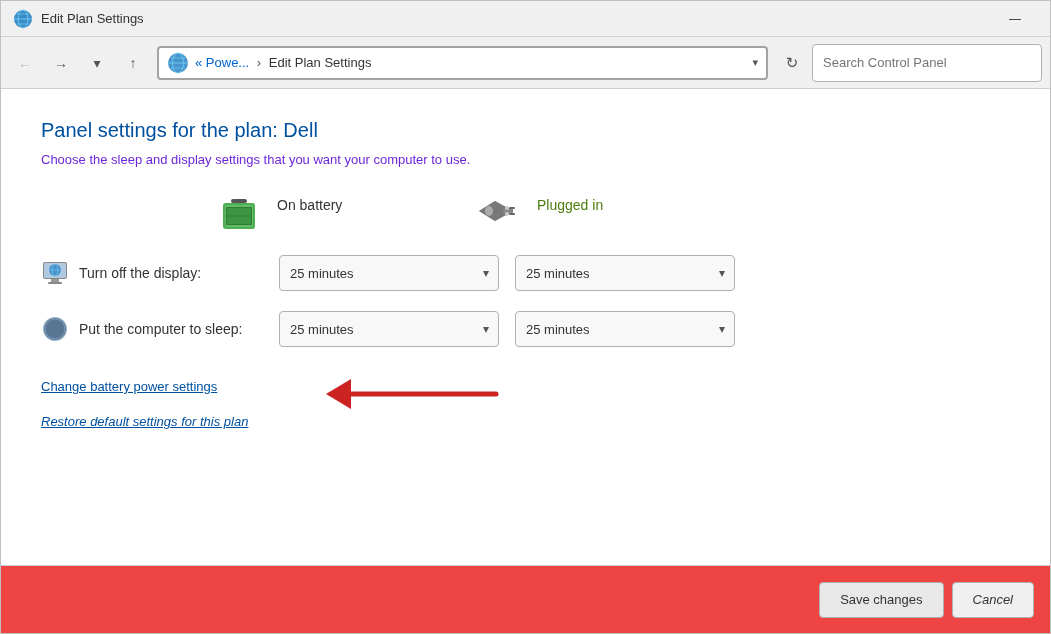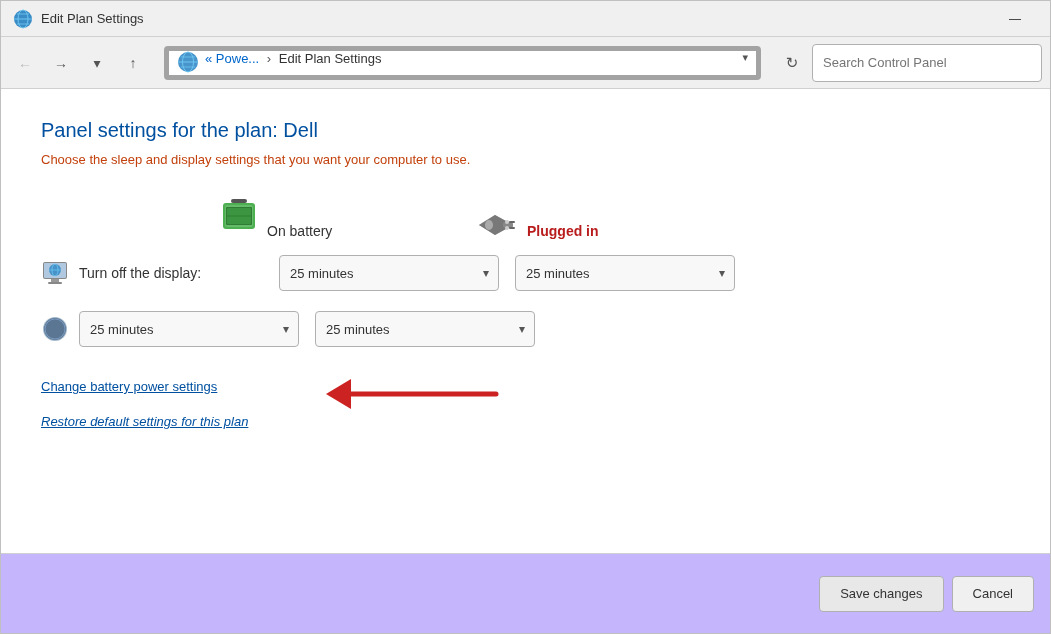--- a/index.html
+++ b/index.html
@@ -83,26 +83,27 @@
       justify-content: center;
       color: #555;
       font-size: 14px;
     }
     .nav-btn.disabled { color: #bbb; cursor: default; }
 
     .address-bar {
       flex: 1;
       height: 34px;
       background: #fff;
-      border: 5px solid #a3a3a3;
-      border-radius: 4px;
-      display: flex;
+      border: 2px solid #a3a3a3;
+      border-radius: 4px;
+      display: flex;
+      align-items: center;
       padding: 0 8px;
       gap: 6px;
-      margin: 0 11px;
+      margin: 0 4px;
     }
     .address-breadcrumb {
       font-size: 13px;
       color: #333;
       flex: 1;
     }
     .address-breadcrumb .separator {
       color: #555;
       margin: 0 4px;
     }
@@ -153,34 +154,34 @@
 
     .page-heading {
       font-size: 20px;
       font-weight: 400;
       color: #0050a0;
       margin-bottom: 10px;
     }
 
     .page-desc {
       font-size: 13px;
-      color: #c2410c;
+      color: #6d28d9;
       margin-bottom: 30px;
     }
 
     .settings-header-row {
       display: flex;
       margin-bottom: 16px;
       padding-left: 180px;
     }
 
     .col-header {
       display: flex;
-      align-items: flex-end;
-      gap: 10px;
+      align-items: flex-start;
+      gap: 20px;
       width: 240px;
     }
 
     .col-header-label {
       font-size: 14px;
       font-weight: 400;
       color: #333;
     }
 
     .settings-row {
@@ -248,22 +249,22 @@
       display: block;
       color: #0050a0;
       font-size: 13px;
       text-decoration: underline;
       margin-bottom: 8px;
       cursor: pointer;
     }
 
     
     .footer {
-      height: 80px;
-      background: #c4b5fd;
+      height: 68px;
+      background: #ef4444;
       border-top: 1px solid #d0d0d0;
       display: flex;
       align-items: center;
       justify-content: flex-end;
       padding: 0 16px;
       gap: 8px;
       flex-shrink: 0;
     }
 
     .footer-btn {
@@ -276,20 +277,21 @@
     }
 
     .btn-save {
       background: #e8e8e8;
       color: #333;
     }
 
     .btn-cancel {
       background: #f0f0f0;
       color: #333;
+      font-style: italic;
     }
 
     
     .globe-svg {
       width: 22px;
       height: 22px;
     }
 
     
     .col-header-plugged {
@@ -383,21 +385,21 @@
           <polygon points="2,14 18,4 36,14 18,24" fill="#555" opacity="0.8"></polygon>
           <polygon points="2,14 18,4 36,14 18,24" fill="#7a7a7a" opacity="0.6"></polygon>
           <ellipse cx="12" cy="14" rx="4" ry="5" fill="#aaa"></ellipse>
           <rect x="26" y="11" width="10" height="6" rx="2" fill="#888"></rect>
           <circle cx="30" cy="11" r="2" fill="#ccc"></circle>
           <circle cx="30" cy="17" r="2" fill="#ccc"></circle>
 
           <rect x="32" y="10" width="6" height="2" rx="1" fill="#666"></rect>
           <rect x="32" y="16" width="6" height="2" rx="1" fill="#666"></rect>
         </svg>
-        <span class="col-header-label" style="color:#b91c1c;font-weight:700">Plugged in</span>
+        <span class="col-header-label" style="color:#4d7c0f;font-weight:400">Plugged in</span>
       </div>
     </div>
 
     <div class="settings-row">
       <div class="row-icon">
 
         <svg width="28" height="28" viewBox="0 0 28 28">
           <rect x="2" y="3" width="24" height="17" rx="2" fill="#888"></rect>
           <rect x="3" y="4" width="22" height="15" rx="1" fill="#b0c8e0"></rect>
           <rect x="10" y="20" width="8" height="3" fill="#999"></rect>
@@ -425,20 +427,21 @@
       <div class="row-icon">
 
         <svg width="28" height="28" viewBox="0 0 28 28">
           <circle cx="14" cy="14" r="12" fill="#6688aa" opacity="0.6"></circle>
           <circle cx="14" cy="14" r="11" fill="#3a5a7a" opacity="0.7"></circle>
 
           <path d="M14,3 A11,11 0 0,0 14,25 A9,9 0 0,1 14,3Z" fill="#c0d8f0" opacity="0.9"></path>
           <circle cx="14" cy="14" r="10" fill="none" stroke="#7a9abf" stroke-width="1"></circle>
         </svg>
       </div>
+      <span class="row-label">Put the computer to sleep:</span>
       <div class="dropdown-group">
         <div class="dropdown-wrapper">
           <select>
           <option value="1 minute">1 minute</option><option value="2 minutes">2 minutes</option><option value="3 minutes">3 minutes</option><option value="5 minutes">5 minutes</option><option value="10 minutes">10 minutes</option><option value="15 minutes">15 minutes</option><option value="20 minutes">20 minutes</option><option value="25 minutes" selected="">25 minutes</option><option value="30 minutes">30 minutes</option><option value="45 minutes">45 minutes</option><option value="1 hour">1 hour</option><option value="2 hours">2 hours</option><option value="3 hours">3 hours</option><option value="4 hours">4 hours</option><option value="5 hours">5 hours</option><option value="Never">Never</option></select>
         </div>
         <div class="dropdown-wrapper">
           <select>
           <option value="1 minute">1 minute</option><option value="2 minutes">2 minutes</option><option value="3 minutes">3 minutes</option><option value="5 minutes">5 minutes</option><option value="10 minutes">10 minutes</option><option value="15 minutes">15 minutes</option><option value="20 minutes">20 minutes</option><option value="25 minutes" selected="">25 minutes</option><option value="30 minutes">30 minutes</option><option value="45 minutes">45 minutes</option><option value="1 hour">1 hour</option><option value="2 hours">2 hours</option><option value="3 hours">3 hours</option><option value="4 hours">4 hours</option><option value="5 hours">5 hours</option><option value="Never">Never</option></select>
         </div>
       </div>

